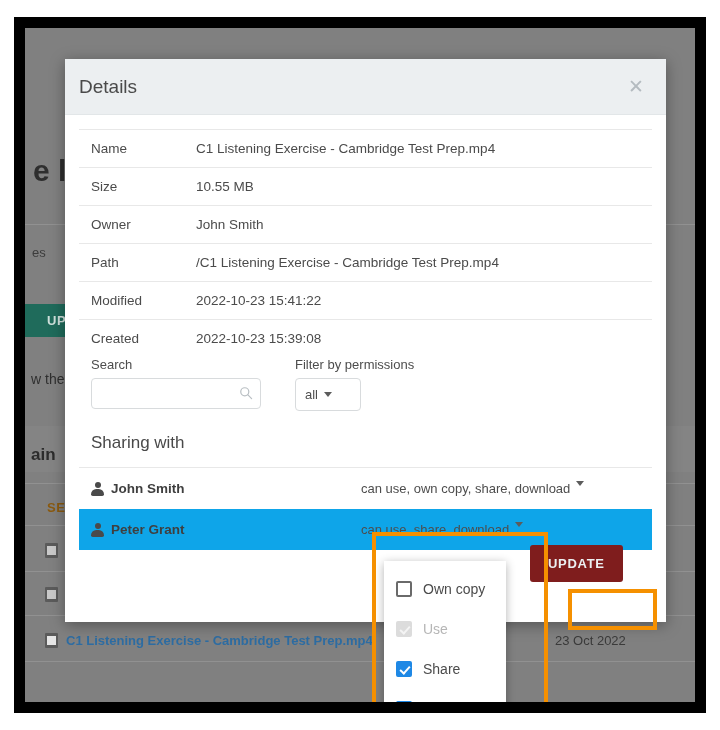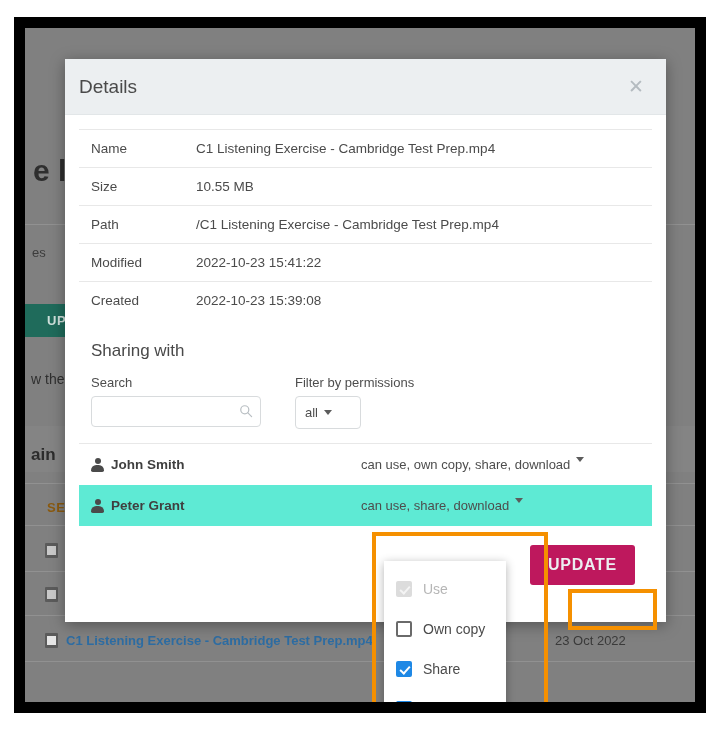--- a/index.html
+++ b/index.html
@@ -296,21 +296,21 @@
   }
   .share-row {
     display: flex;
     align-items: center;
     height: 41px;
     padding-left: 12px;
     box-sizing: border-box;
     position: relative;
   }
   .share-row.alt {
-    background: #5eead4;
+    background: #0ea5e9;
   }
   .person-icon {
     width: 13px;
     height: 14px;
     flex: none;
     position: relative;
     margin-right: 7px;
   }
   .person-icon .head {
     position: absolute;
@@ -408,23 +408,23 @@
   }
 
   
   #update-wrap {
     position: absolute;
     left: 505px;
     top: 517px;
     z-index: 30;
   }
   #update-btn {
-    background: #be185d;
+    background: #7f1d1d;
     color: #eceff1;
-    font-size: 16px;
+    font-size: 13px;
     font-weight: bold;
     letter-spacing: .7px;
     border: none;
     border-radius: 3px;
     padding: 11px 18px;
     cursor: pointer;
     font-family: "Liberation Sans", sans-serif;
   }
 
   
@@ -508,38 +508,40 @@
 
       <table id="details-table">
         <tbody>
           <tr>
             <td class="lbl">Name</td>
             <td class="val">C1 Listening Exercise - Cambridge Test Prep.mp4</td>
           </tr>
           <tr>
             <td class="lbl">Size</td>
             <td class="val">10.55 MB</td>
+          </tr>
+          <tr>
+            <td class="lbl">Owner</td>
+            <td class="val">John Smith</td>
           </tr>
           <tr>
             <td class="lbl">Path</td>
             <td class="val">/C1 Listening Exercise - Cambridge Test Prep.mp4</td>
           </tr>
           <tr>
             <td class="lbl">Modified</td>
             <td class="val">2022-10-23 15:41:22</td>
           </tr>
           <tr>
             <td class="lbl">Created</td>
             <td class="val">2022-10-23 15:39:08</td>
           </tr>
         </tbody>
       </table>
 
-      <div id="sharing-title">Sharing with</div>
-
       <div id="share-controls">
         <div>
           <span class="ctrl-label">Search</span>
           <div id="search-wrap">
             <input id="search-input" type="text" placeholder="" style="">
             <svg id="search-icon" viewBox="0 0 16 16">
               <circle cx="6.6" cy="6.6" r="4.6" fill="none" stroke="#b9bfc3" stroke-width="1.4"></circle>
               <line x1="10.2" y1="10.2" x2="14.4" y2="14.4" stroke="#b9bfc3" stroke-width="1.4" stroke-linecap="round"></line>
             </svg>
           </div>
@@ -547,20 +549,22 @@
 
         <div>
           <span class="ctrl-label">Filter by permissions</span>
           <div id="filter-select">
             <span>all</span>
             <span class="caret"></span>
           </div>
         </div>
       </div>
 
+      <div id="sharing-title">Sharing with</div>
+
       <div id="share-list">
 
         <div class="share-row">
           <span class="person-icon">
             <span class="head"></span>
               <span class="body"></span>
           </span>
           <span class="person-name">John Smith</span>
           <span class="perm-link">
             <span>can use, own copy, share, download</span>
@@ -583,31 +587,31 @@
       </div>
     </div>
   </div>
 
   <div id="update-wrap">
     <button id="update-btn">UPDATE</button>
   </div>
 
   <div id="perm-menu">
 
+    <div class="menu-item">
+      <span class="cbox"></span>
+      <span class="label">Own copy</span>
+    </div>
+
     <div class="menu-item disabled">
       <span class="cbox locked"></span>
       <span class="label">Use</span>
     </div>
 
     <div class="menu-item">
-      <span class="cbox"></span>
-      <span class="label">Own copy</span>
-    </div>
-
-    <div class="menu-item">
       <span class="cbox checked"></span>
       <span class="label">Share</span>
     </div>
 
     <div class="menu-item">
       <span class="cbox checked"></span>
       <span class="label">Download</span>
     </div>
   </div>
 

